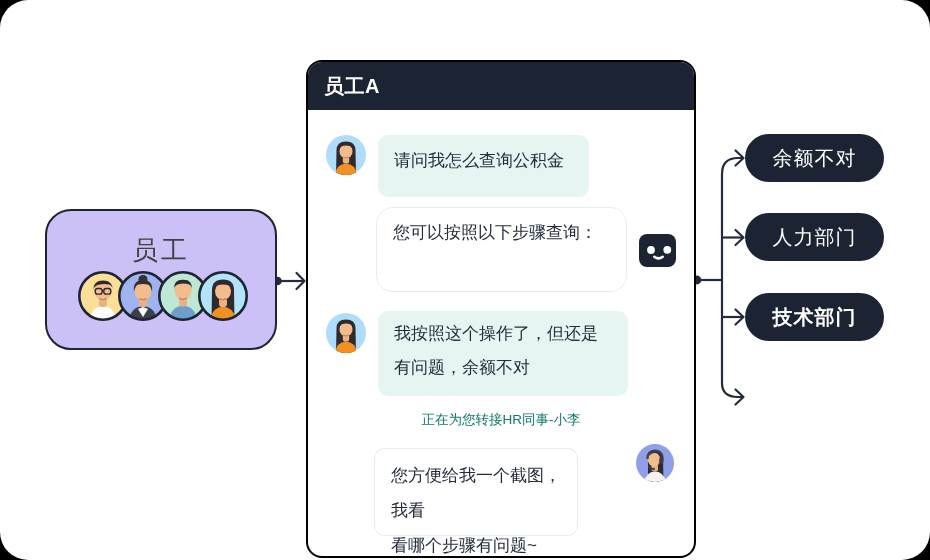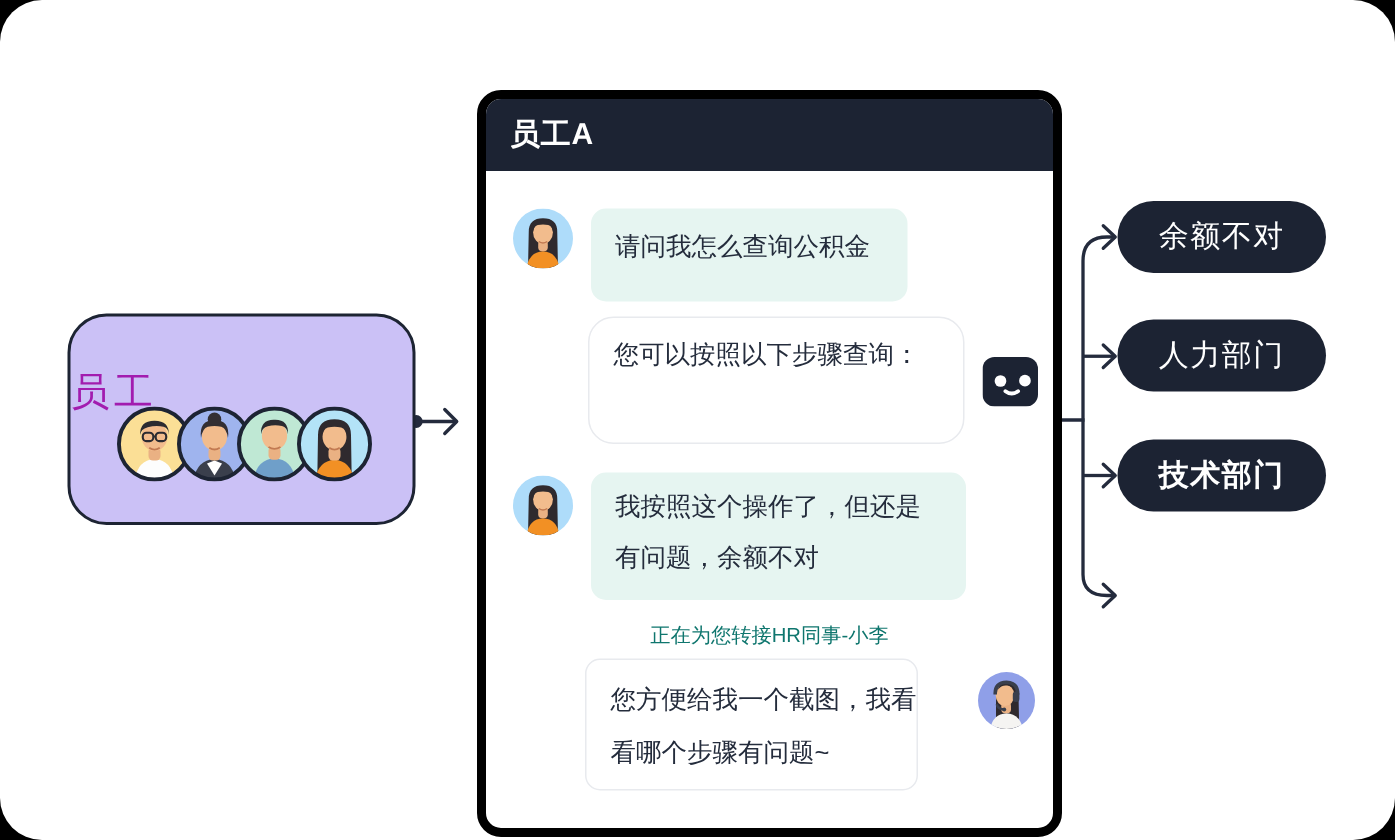--- a/index.html
+++ b/index.html
@@ -7,42 +7,42 @@
   body { font-family:"Liberation Sans", sans-serif; position:relative; }
   .canvas { position:absolute; left:0; top:0; width:930px; height:560px;
             background:#ffffff; border-radius:28px; overflow:hidden; }
 
   
   .connectors { position:absolute; left:0; top:0; width:930px; height:560px; pointer-events:none; }
 
   
   .employee-box { position:absolute; left:45px; top:209px; width:232px; height:141px;
                   background:#cbc1f6; border:2px solid #1d2433; border-radius:26px; }
-  .employee-label { margin-top:32px; text-align:left; font-size:26px; line-height:36px;
-                    font-weight:500; color:#a21caf; letter-spacing:3px; }
+  .employee-label { margin-top:21px; text-align:center; font-size:26px; line-height:36px;
+                    font-weight:500; color:#404040; letter-spacing:3px; }
   .employee-avatars { position:absolute; left:0; top:60px; width:100%; height:50px; }
   .employee-avatars svg { position:absolute; top:0; }
   .eav1 { left:31px; }  .eav2 { left:71px; }  .eav3 { left:111px; } .eav4 { left:151px; }
 
   
   .chat-window { position:absolute; left:306px; top:60px; width:390px; height:498px;
-                 background:#fff; border:6px solid #000000; border-radius:16px; overflow:hidden;margin-left:12px; }
+                 background:#fff; border:2px solid #000000; border-radius:16px; overflow:hidden; }
   .chat-header { height:48px; background:#1c2333; color:#fff; font-size:20px; font-weight:600;
                  line-height:48px; padding-left:16px; letter-spacing:0.5px; }
   .chat-body { position:relative; width:100%; height:438px; }
 
   .avatar { position:absolute; }
   .bubble { position:absolute; border-radius:10px; font-size:17px; color:#242c3c; }
   .bubble.mint { background:#e6f5f1; }
   .bubble.white { background:#ffffff; border:1px solid #e8eaee; }
 
   .b1 { left:70px; top:25px; width:211px; height:62px; line-height:51px; padding-left:16px; }
   .b2 { left:68px; top:97px; width:251px; height:85px; padding:8px 0 0 16px; line-height:34px;border-radius:17px; }
   .b3 { left:70px; top:201px; width:250px; height:85px; padding:6px 0 0 16px; line-height:34px; }
-  .b4 { left:66px; top:325px; width:222px; height:88px; padding:9px 0 0 16px; line-height:35px; }
+  .b4 { left:66px; top:338px; width:204px; height:88px; padding:9px 0 0 16px; line-height:35px; }
 
   .av-user1 { left:18px; top:25px; }
   .av-user2 { left:18px; top:203px; }
   .av-agent { left:328px; top:334px; }
   .robot    { position:absolute; left:331px; top:124px; }
 
   .status-text { position:absolute; left:0; top:301px; width:100%; text-align:center;
                  font-size:13.5px; color:#0f766e; }
 
   

